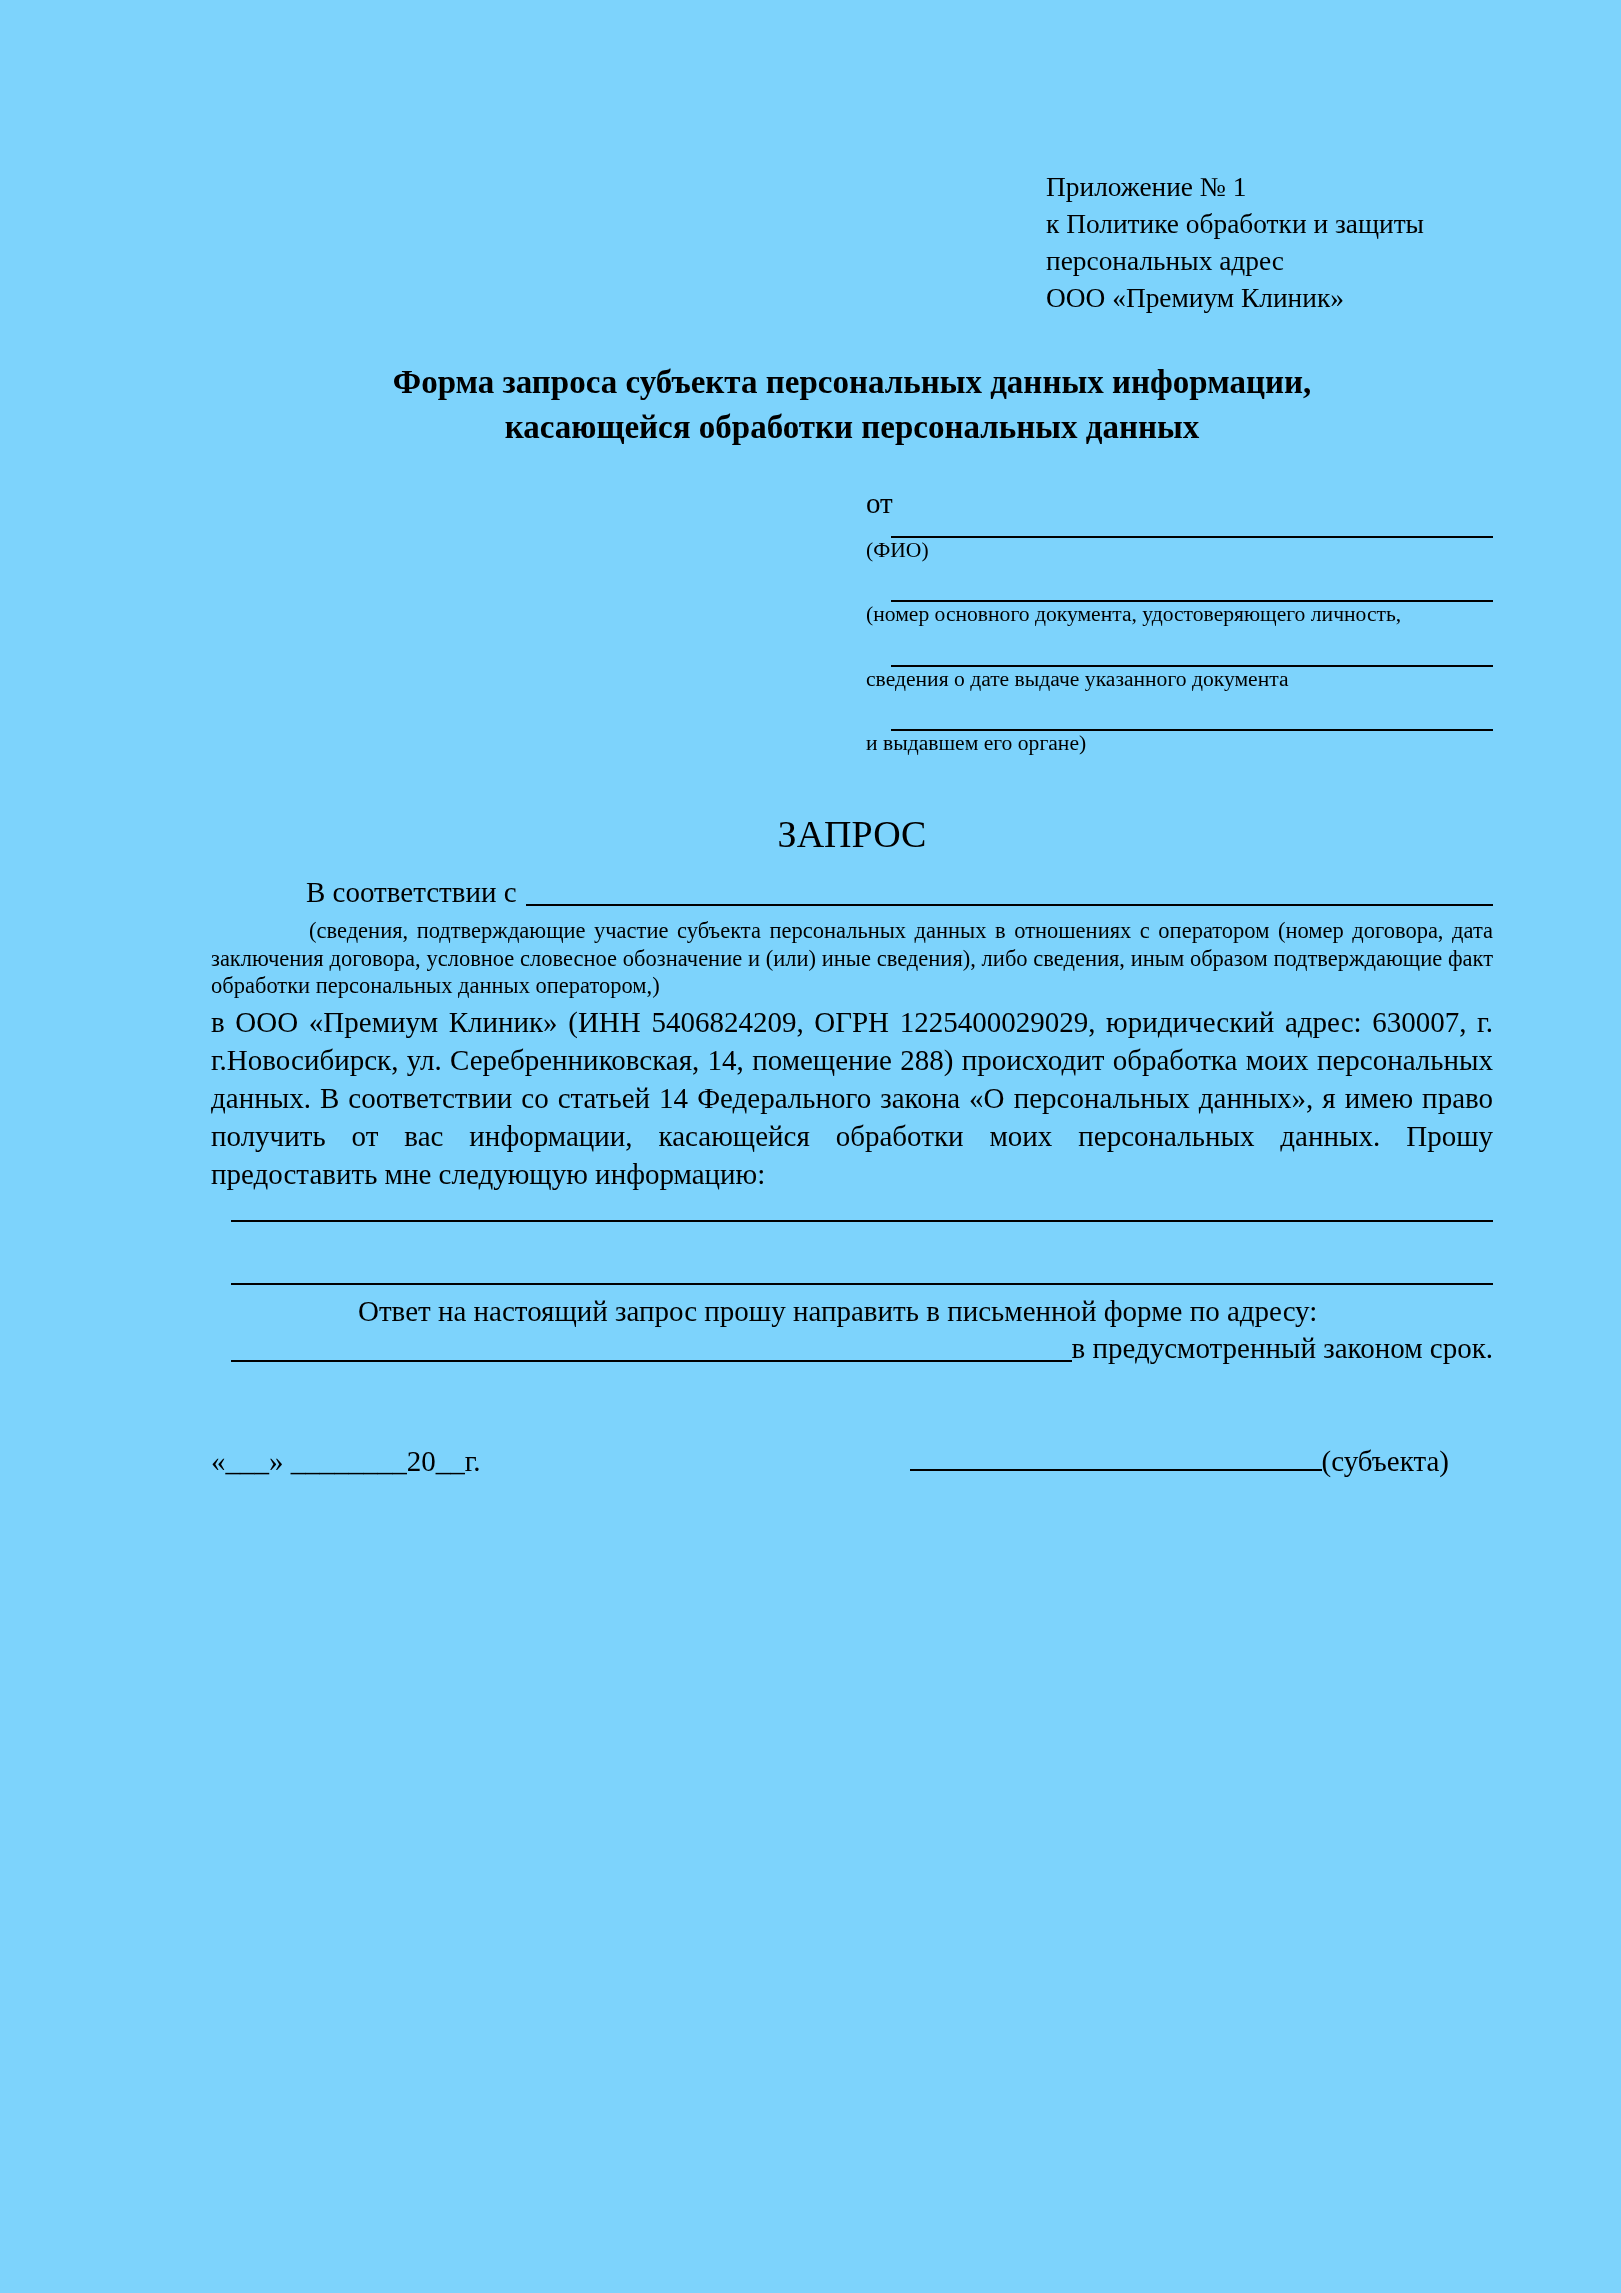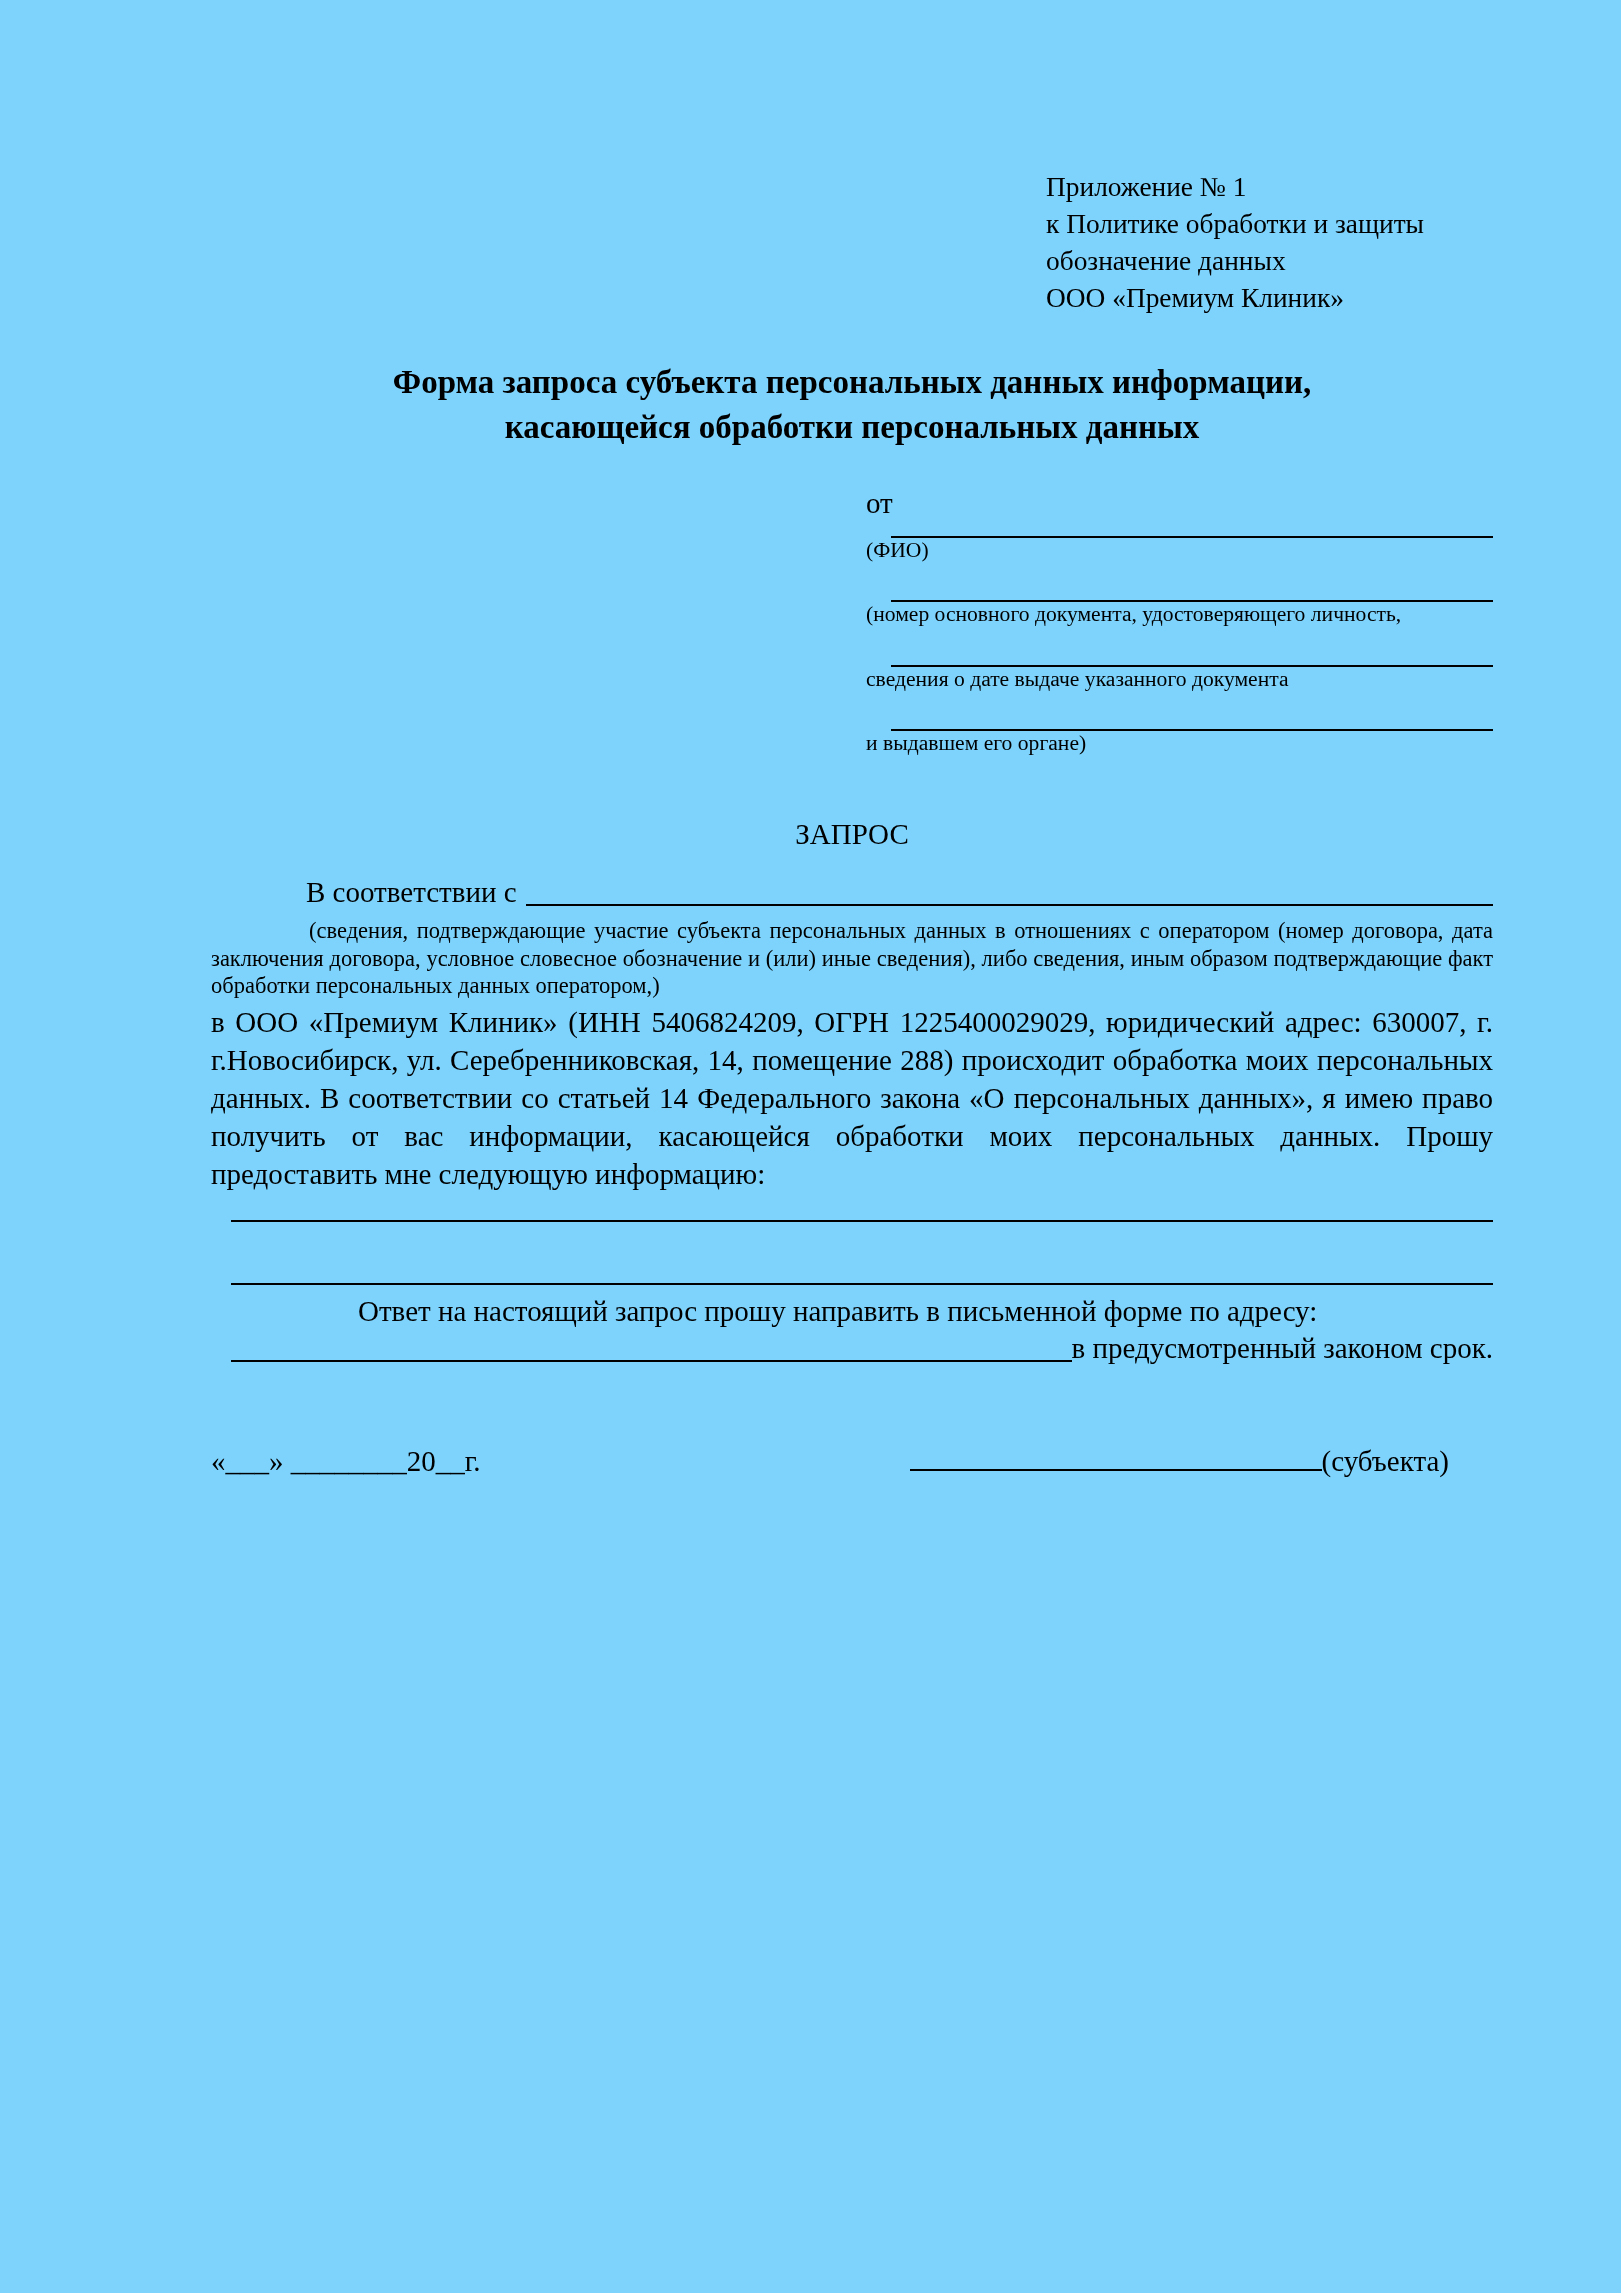--- a/index.html
+++ b/index.html
@@ -45,21 +45,21 @@
   .fline.first { height: 15.7px; }
   .fline.tall  { height: 39px; }
   .fcap {
     text-align: left;
     font-size: 21.6px;
     line-height: 25.5px;
   }
   .zapros {
     margin-top: 59px;
     text-align: center;
-    font-size: 29px;
+    font-size: 38px;
     line-height: 37px;
     font-weight: normal;
   }
   .row {
     display: flex;
     font-size: 29px;
     line-height: 37px;
   }
   .row > .txt { flex: none; }
   .accordance { margin-top: 21.6px; padding-left: 95px; }
@@ -115,21 +115,21 @@
 </style>
 </head>
 <body>
 
 <div class="page">
   <div class="content">
 
     <div class="ref">
       <div>Приложение № 1</div>
       <div>к Политике обработки и защиты</div>
-      <div>обозначение данных</div>
+      <div>персональных адрес</div>
       <div>ООО «Премиум Клиник»</div>
     </div>
 
     <h1 class="title">
       <span>Форма запроса субъекта персональных данных информации,</span><br>
       <span>касающейся обработки персональных данных</span>
     </h1>
 
     <div class="recipient">
       <div>от</div>

